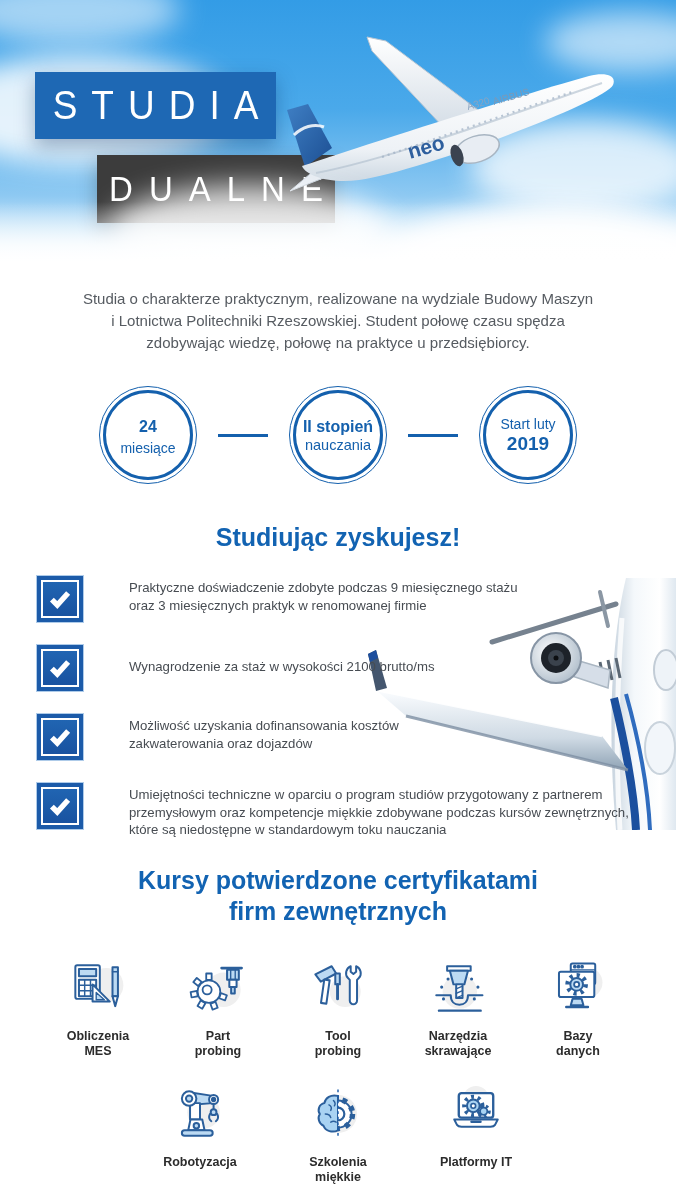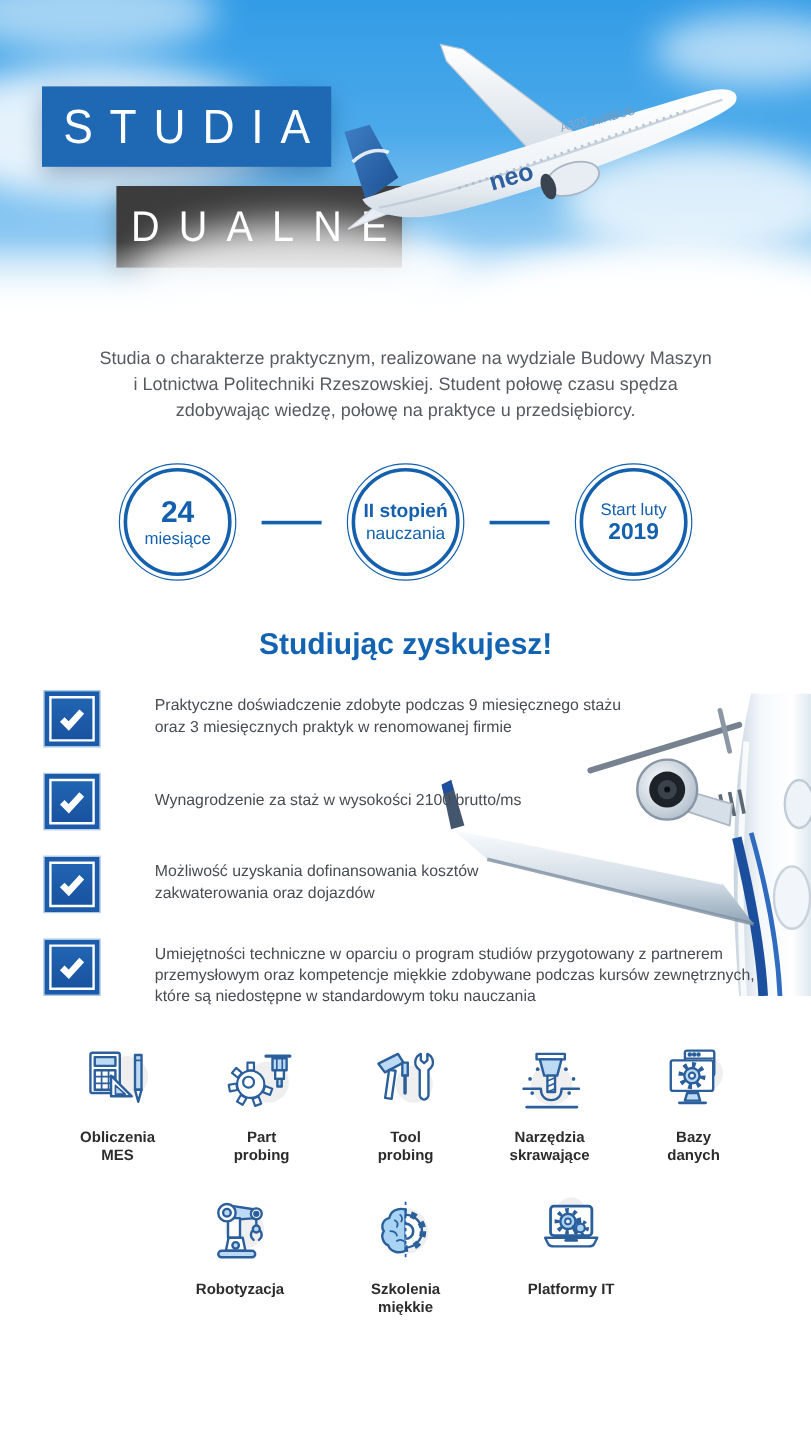--- a/index.html
+++ b/index.html
@@ -33,21 +33,21 @@
   .intro{margin:16px auto 0;width:600px;text-align:center;color:#565b61;
          font-size:15px;line-height:22px;white-space:pre-line;}
 
   
   .stats{margin-top:32px;display:flex;align-items:center;justify-content:center;}
   .stat-circle{position:relative;width:98px;height:98px;}
   .ring-outer{position:absolute;inset:0;border:1.5px solid #1460ad;border-radius:50%;}
   .ring-inner{position:absolute;inset:4px;border:3px solid #1460ad;border-radius:50%;background:#fff;
         display:flex;flex-direction:column;align-items:center;justify-content:center;color:#1460ad;}
   .stat-line{width:50px;height:3px;background:#1460ad;margin:0 21px;}
-  .c1 .top{font-size:25px;font-weight:bold;line-height:26px;}
+  .c1 .top{font-size:16px;font-weight:bold;line-height:26px;}
   .c1 .bottom{font-size:14px;line-height:17px;}
   .c2 .top{font-size:16px;font-weight:bold;line-height:19px;}
   .c2 .bottom{font-size:14.5px;line-height:18px;}
   .c3 .top{font-size:14px;line-height:17px;}
   .c3 .bottom{font-size:19px;font-weight:bold;line-height:22px;}
 
   
   .benefits-section{position:relative;margin-top:38px;}
   .section-heading{margin:0;text-align:center;color:#1263b2;font-size:25px;font-weight:bold;
         line-height:31px;white-space:pre-line;}
@@ -252,20 +252,22 @@
           </svg>
         </div>
         <div class="benefit-text">Umiejętności techniczne w oparciu o program studiów przygotowany z partnerem
 przemysłowym oraz kompetencje miękkie zdobywane podczas kursów zewnętrznych,
 które są niedostępne w standardowym toku nauczania</div>
       </div>
     </div>
   </div>
 
   <div class="courses-section">
+    <h2 class="section-heading">Kursy potwierdzone certyfikatami
+firm zewnętrznych</h2>
 
     <div class="icon-row icon-row1">
 
       <div class="course">
         <svg viewBox="0 0 64 64">
           <circle cx="41" cy="29" r="19" fill="#efefef"></circle>
           <g stroke="#2b5f9b" stroke-width="2.2" stroke-linecap="round" stroke-linejoin="round" fill="none">
             <rect x="7" y="7" width="27" height="37" rx="2" fill="#fff"></rect>
             <rect x="11" y="11" width="19" height="8" fill="#bcdaf3"></rect>
             <rect x="11" y="23" width="19" height="18" fill="#fff"></rect>

